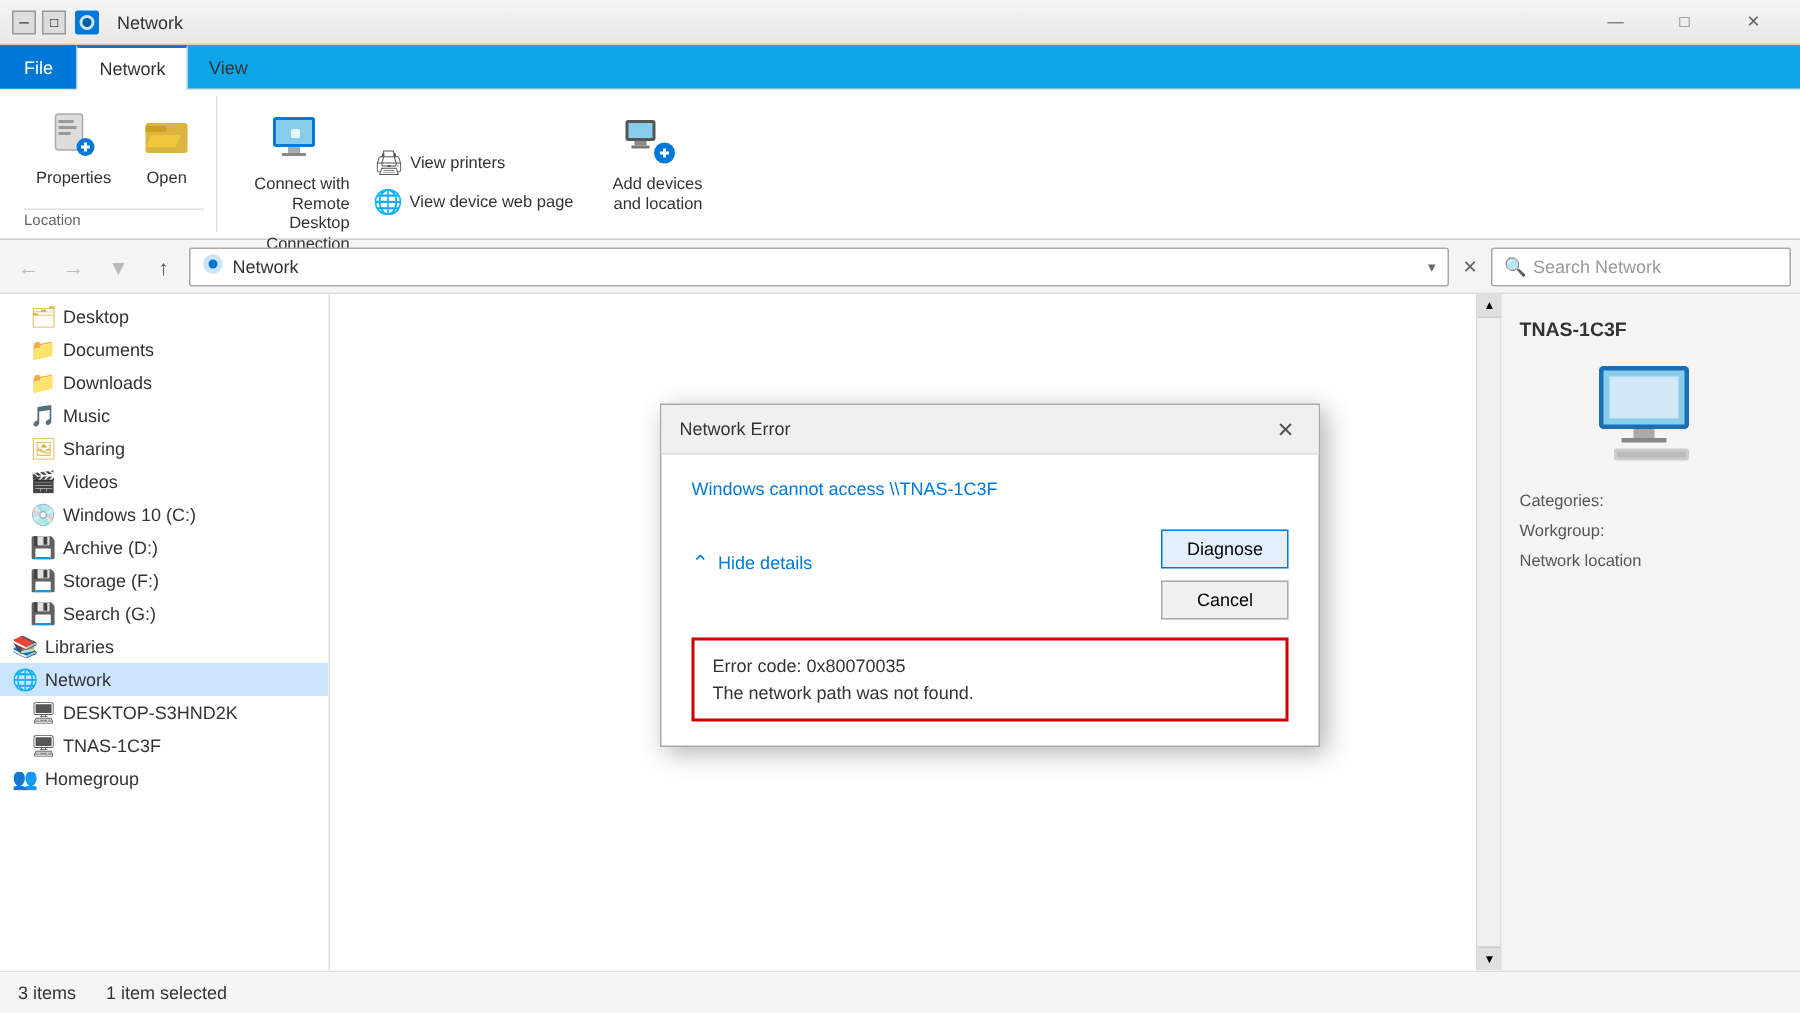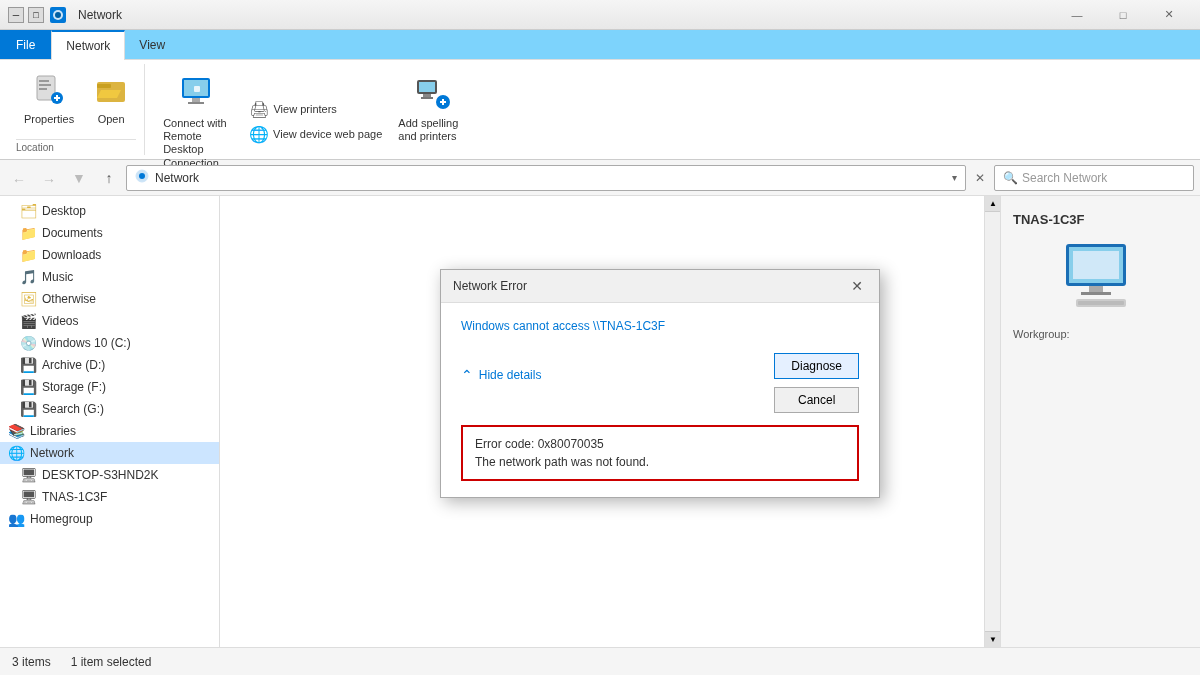--- a/index.html
+++ b/index.html
@@ -19,21 +19,21 @@
     .title-bar-controls { display: flex; gap: 4px; }
     .title-bar-btn { width: 16px; height: 16px; border: 1px solid #999; background: #ddd; cursor: pointer; display: flex; align-items: center; justify-content: center; font-size: 9px; }
     .title-bar-text { font-size: 12px; color: #333; margin-left: 6px; }
     .title-bar-spacer { flex: 1; }
     .window-controls { display: flex; }
     .win-btn { width: 46px; height: 30px; display: flex; align-items: center; justify-content: center; cursor: pointer; font-size: 11px; color: #666; }
 
     
     .menu-bar {
       height: 30px;
-      background: #7dd3fc;
+      background: #0ea5e9;
       border-bottom: 1px solid #ddd;
       display: flex;
       align-items: stretch;
     }
     .menu-file {
       background: #0078d7;
       color: white;
       padding: 0 16px;
       display: flex;
       align-items: center;
@@ -87,21 +87,21 @@
       display: flex;
       flex-direction: column;
       align-items: center;
       cursor: pointer;
       padding: 4px 8px;
       border-radius: 3px;
       min-width: 50px;
     }
     .ribbon-item-icon { font-size: 28px; line-height: 1; color: #555; }
     .ribbon-item-icon.blue { color: #0078d7; }
-    .ribbon-item-label { font-size: 11px; color: #333; text-align: left; margin-top: 2px; line-height: 1.2; max-width: 70px; }
+    .ribbon-item-label { font-size: 11px; color: #333; text-align: right; margin-top: 2px; line-height: 1.2; max-width: 70px; }
     .ribbon-item-small-group {
       display: flex;
       flex-direction: column;
       gap: 2px;
       justify-content: center;
       height: 100%;
     }
     .ribbon-item-small {
       display: flex;
       align-items: center;
@@ -439,21 +439,21 @@
         <div class="ribbon-item-icon">
           <svg width="36" height="36" viewBox="0 0 36 36">
             <rect x="2" y="6" width="20" height="14" rx="2" fill="#555"></rect>
             <rect x="4" y="8" width="16" height="10" fill="#87ceeb"></rect>
             <rect x="8" y="20" width="8" height="3" fill="#888"></rect>
             <rect x="6" y="23" width="12" height="2" fill="#777"></rect>
             <circle cx="28" cy="28" r="7" fill="#0078d7"></circle>
             <path d="M25 28h6M28 25v6" stroke="white" stroke-width="2"></path>
           </svg>
         </div>
-        <span class="ribbon-item-label">Add spelling and printers</span>
+        <span class="ribbon-item-label">Add devices and location</span>
       </div>
     </div>
     <div class="ribbon-group-label">Network</div>
   </div>
 
 </div>
 
 <div class="address-bar">
   <div class="nav-btn disabled">
     <span>←</span>
@@ -494,21 +494,21 @@
     <div class="sidebar-item sidebar-indent">
       <span class="sidebar-icon folder">📁</span>
       <span class="sidebar-label">Downloads</span>
     </div>
     <div class="sidebar-item sidebar-indent">
       <span class="sidebar-icon folder">🎵</span>
       <span class="sidebar-label">Music</span>
     </div>
     <div class="sidebar-item sidebar-indent">
       <span class="sidebar-icon folder">🖼</span>
-      <span class="sidebar-label">Otherwise</span>
+      <span class="sidebar-label">Sharing</span>
     </div>
     <div class="sidebar-item sidebar-indent">
       <span class="sidebar-icon folder">🎬</span>
       <span class="sidebar-label">Videos</span>
     </div>
     <div class="sidebar-item sidebar-indent">
       <span class="sidebar-icon computer">💿</span>
       <span class="sidebar-label">Windows 10 (C:)</span>
     </div>
     <div class="sidebar-item sidebar-indent">
@@ -563,21 +563,23 @@
         <rect x="12" y="12" width="46" height="28" fill="#d0e8f8"></rect>
 
         <rect x="28" y="47" width="14" height="6" fill="#aaa"></rect>
         <rect x="20" y="53" width="30" height="3" fill="#888"></rect>
 
         <rect x="15" y="60" width="50" height="8" rx="2" fill="#ccc"></rect>
         <rect x="17" y="62" width="46" height="4" rx="1" fill="#bbb"></rect>
       </svg>
     </div>
     <div class="right-panel-info">
+      <div>Categories:</div>
       <div>Workgroup:</div>
+      <div>Network location</div>
     </div>
   </div>
 </div>
 
 <div class="status-bar">
   <span>3 items</span>
   <span>1 item selected</span>
 </div>
 
 <div class="dialog-overlay">

